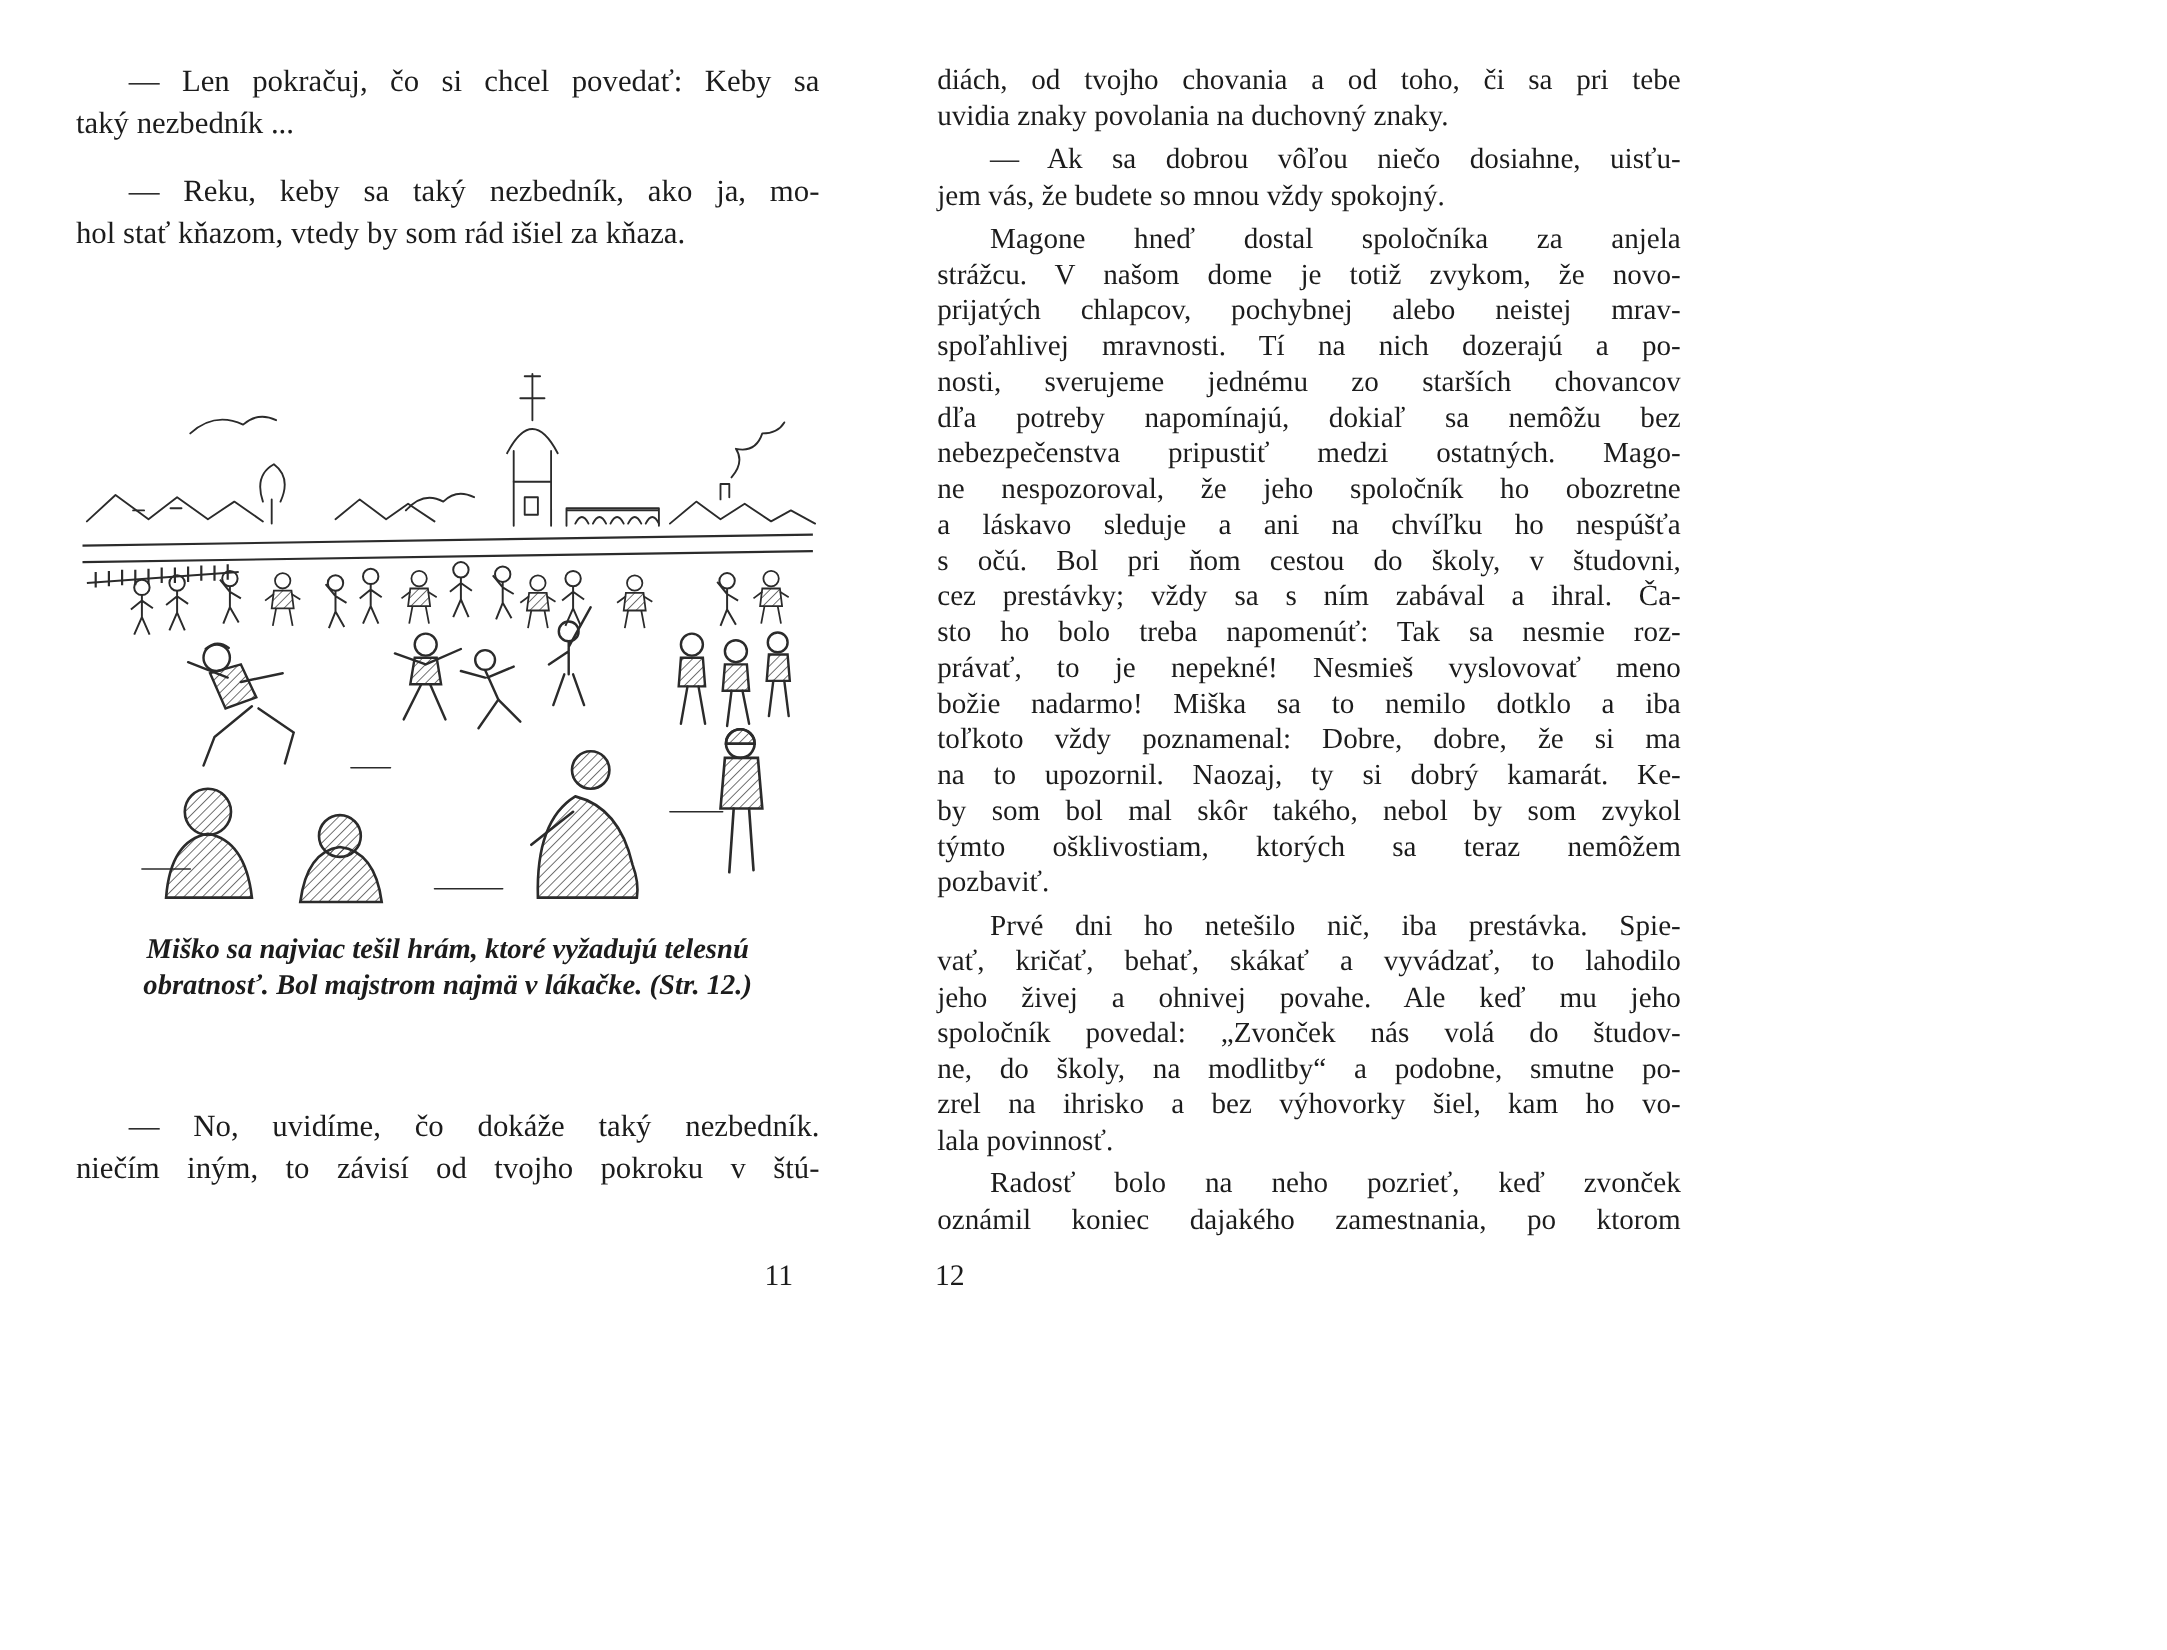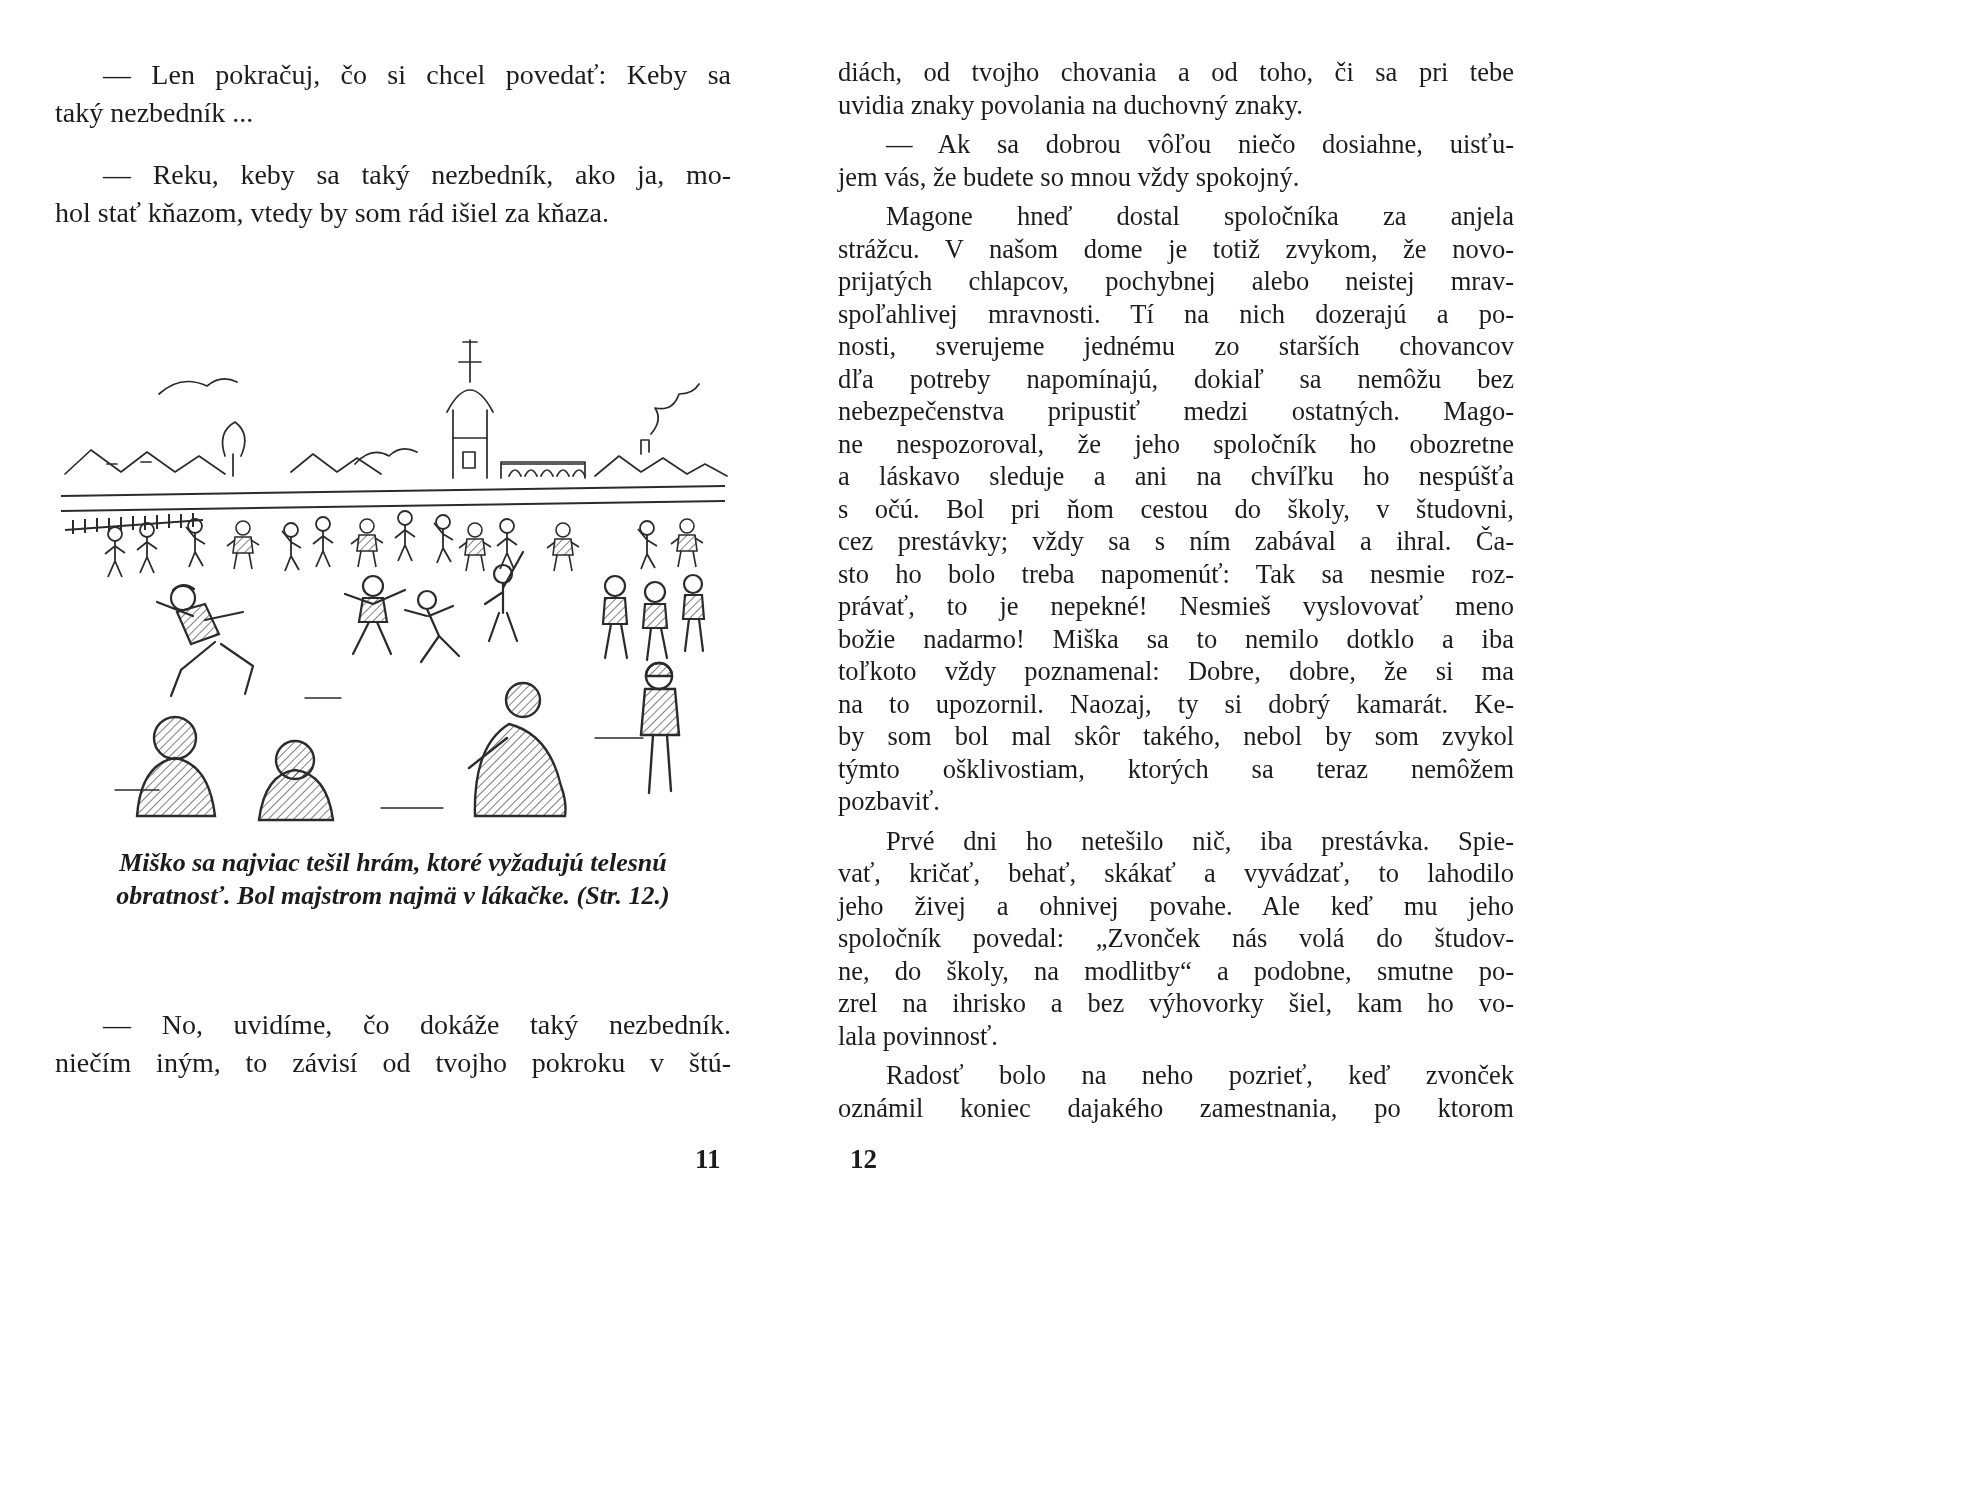--- a/index.html
+++ b/index.html
@@ -7,21 +7,21 @@
     position:relative;
     width:1970px;height:1500px;
     background:#ffffff;
     color:#1c1c1c;
     font-family:"Liberation Serif", serif;
     overflow:hidden;
   }
   .page{position:absolute;top:0;height:100%;}
   #left-page{left:55px;width:676px;}
   #right-page{left:838px;width:676px;}
-  .block{position:absolute;left:0;width:100%;}
+  .block{position:absolute;left:14px;width:100%;}
   #left-top{top:56px;}
   #left-bottom{top:1006px;}
   #right-text{top:56px;}
   .line{
     text-align:justify;
     -moz-text-align-last:justify;
     text-align-last:justify;
     white-space:normal;
   }
   .line.last{text-align-last:left;-moz-text-align-last:left;}
@@ -30,21 +30,21 @@
   #right-text .line{font-size:26.5px;line-height:32.5px;}
   #left-top .para + .para{margin-top:24px;}
   #right-text .para + .para{margin-top:7px;}
   #illus-block{top:268px;height:560px;}
   #illus-block svg{display:block;}
   #caption-block{top:846px;}
   .cap-line{
     font-style:italic;font-weight:600;
     font-size:26px;line-height:33px;text-align:center;
   }
-  .pagenum{position:absolute;top:1144px;font-weight:700;font-size:27px;}
+  .pagenum{position:absolute;top:1144px;font-weight:400;font-size:27px;}
   #pagenum-left{left:640px;}
   #pagenum-right{left:12px;}
 </style>
 </head>
 <body>
 
 <div class="page" id="left-page">
 
   <div class="block" id="left-top">
       <div class="para">

